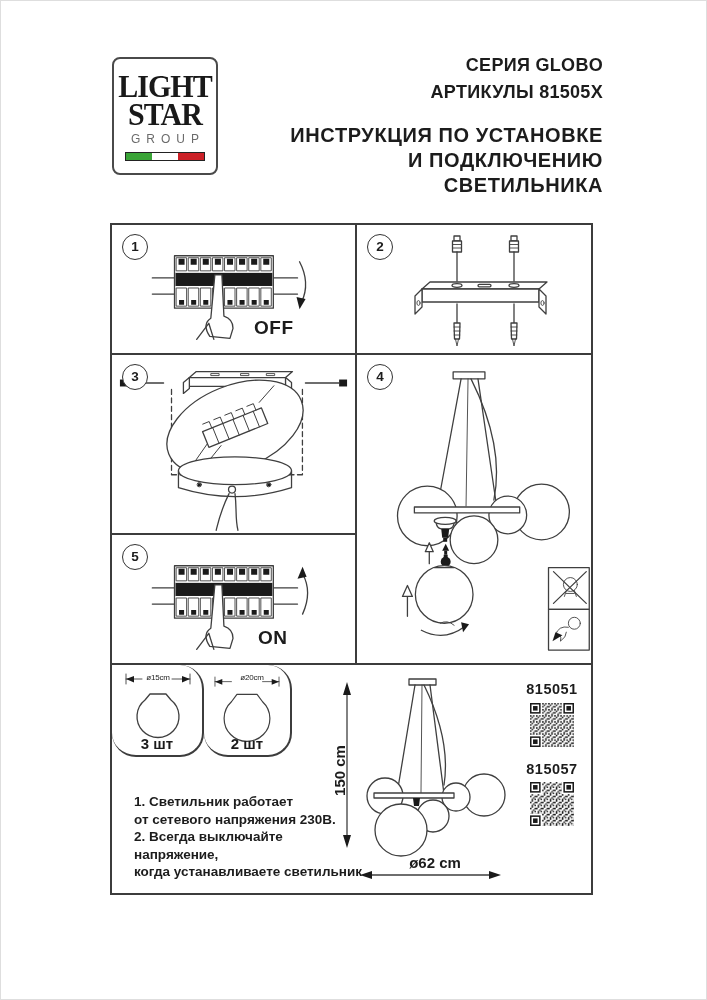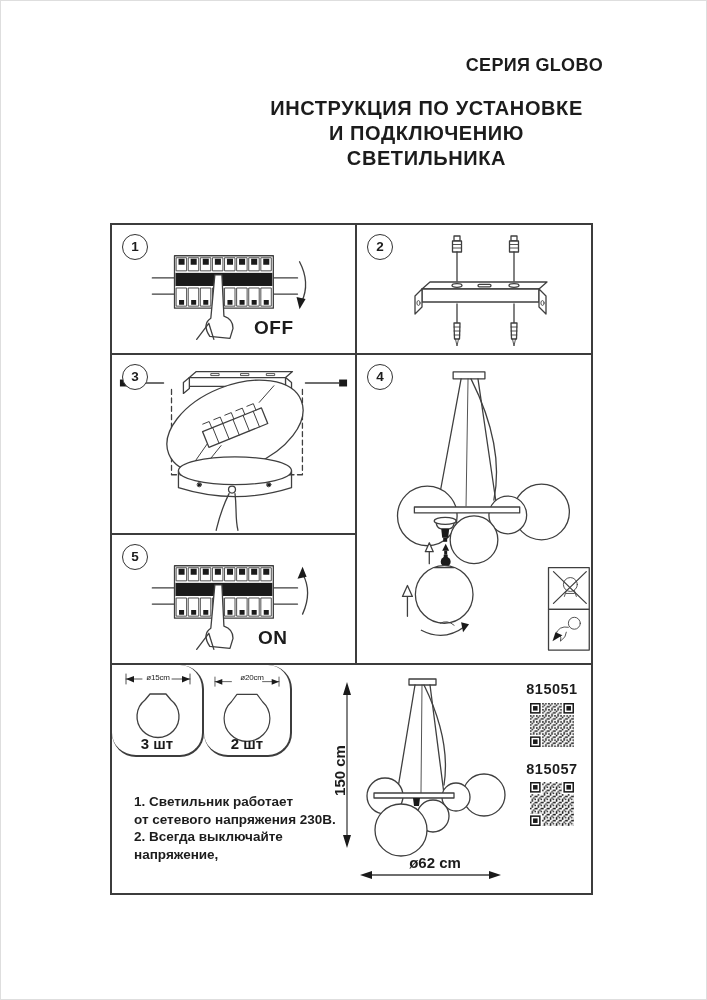--- a/index.html
+++ b/index.html
@@ -10,21 +10,21 @@
   .logo{position:absolute;left:112px;top:57px;width:106px;height:118px;
         border:2px solid #4a4a4a;border-radius:8px;background:#fff;text-align:center;box-sizing:border-box;}
   .logo .w1,.logo .w2{font-family:"Liberation Serif","DejaVu Serif",serif;font-weight:bold;
         font-size:30px;line-height:28px;letter-spacing:-1px;color:#191919;transform:scaleY(1.08);}
   .logo .w1{margin-top:13px;}
   .logo .w3{font-size:12px;letter-spacing:6px;text-indent:6px;color:#6b6b6b;margin-top:4px;}
   .flag{width:78px;height:7px;margin:6px auto 0;border:1px solid #222;display:flex;box-sizing:content-box;}
   .flag i{flex:1;display:block;}
   .titles{position:absolute;left:250px;top:52px;width:353px;text-align:right;}
   .titles .series div{font-size:18px;font-weight:bold;line-height:27px;letter-spacing:.3px;}
-  .titles .instr{margin-top:17px;text-align:center;}
+  .titles .instr{margin-top:17px;}
   .titles .instr div{font-size:20px;font-weight:bold;line-height:25px;letter-spacing:.6px;}
   
   .grid{position:absolute;left:110px;top:223px;width:483px;height:672px;
         border:2px solid #3c3c3c;box-sizing:border-box;}
   .panel{position:absolute;box-sizing:border-box;background:#fff;}
   .p1{left:0;top:0;width:245px;height:130px;border-right:2px solid #3c3c3c;border-bottom:2px solid #3c3c3c;}
   .p2{left:245px;top:0;width:234px;height:130px;border-bottom:2px solid #3c3c3c;}
   .p3{left:0;top:130px;width:245px;height:180px;border-right:2px solid #3c3c3c;border-bottom:2px solid #3c3c3c;}
   .p4{left:245px;top:130px;width:234px;height:310px;border-bottom:2px solid #3c3c3c;}
   .p5{left:0;top:310px;width:245px;height:130px;border-right:2px solid #3c3c3c;border-bottom:2px solid #3c3c3c;}
@@ -53,24 +53,35 @@
   .qrlabel{position:absolute;width:52px;text-align:center;font-size:14.5px;font-weight:bold;letter-spacing:.5px;}
   .qr1l{left:414px;top:16px;} .qr2l{left:414px;top:96px;}
   .qrimg{position:absolute;width:44px;height:44px;}
   .qr1{left:418px;top:38px;} .qr2{left:418px;top:116px;height:46px;}
 </style>
 </head>
 <body>
 
 <div class="page">
 
+  <div class="logo">
+    <div class="w1">LIGHT</div>
+    <div class="w2">STAR</div>
+    <div class="w3">GROUP</div>
+    <div class="flag">
+      <i style="background:#3aa437"></i>
+      <i style="background:#ffffff"></i>
+      <i style="background:#cb2027"></i>
+    </div>
+  </div>
 
   <div class="titles">
     <div class="series">
       <div>СЕРИЯ GLOBO</div>
+      <div>АРТИКУЛЫ 81505X</div>
     </div>
     <div class="instr">
       <div>ИНСТРУКЦИЯ ПО УСТАНОВКЕ</div>
       <div>И ПОДКЛЮЧЕНИЮ СВЕТИЛЬНИКА</div>
     </div>
   </div>
 
   <div class="grid">
 
     <section class="panel p1">
@@ -264,20 +275,21 @@
           <path class="fw" d="M30 36 A25 25 0 1 0 64 36 L58 28 H36 Z"></path>
         </svg>
         <span class="dia diaB">ø20cm</span>
         <span class="qty">2 шт</span>
       </div>
 
       <div class="notes">
         <div>1. Светильник работает</div>
         <div>от сетевого напряжения 230В.</div>
         <div>2. Всегда выключайте напряжение,</div>
+        <div>когда устанавливаете светильник.</div>
       </div>
 
       <svg class="draw" viewBox="0 0 479 228">
         <g>
           <path class="ln" d="M235 22 V178"></path>
           <path class="fb" d="M231 30 h8 L235 17 Z M231 170 h8 L235 183 Z"></path>
         </g>
         <g>
           <rect class="fw" x="297" y="14" width="27" height="6"></rect>
           <path class="ln" d="M303 20 L285 129 M318 20 L332 129"></path>

